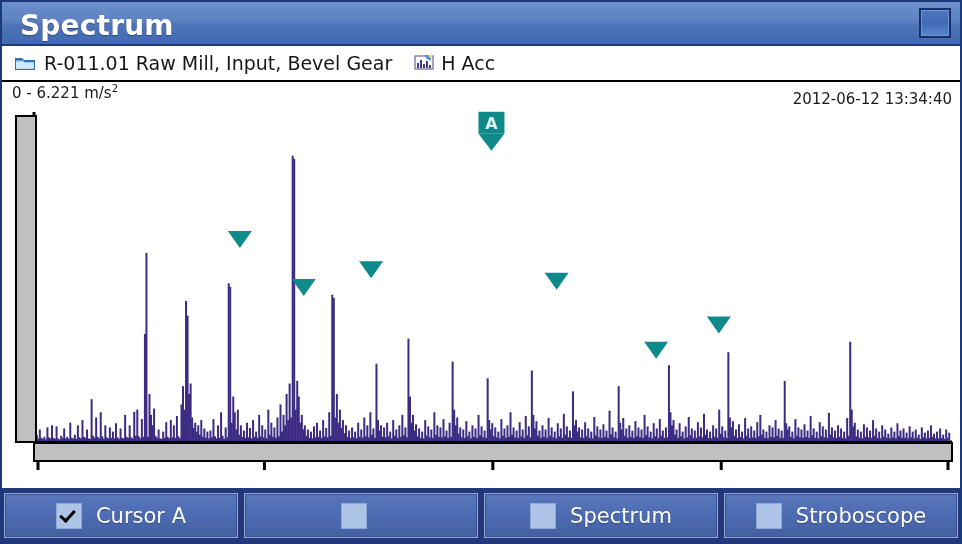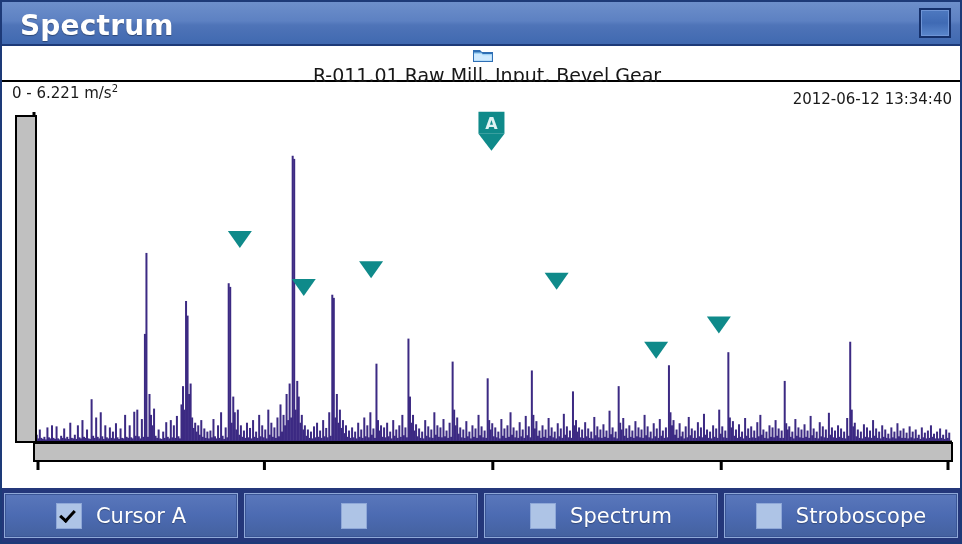--- a/index.html
+++ b/index.html
@@ -56,21 +56,20 @@
   
   .breadcrumb {
     position: relative;
     height: 36px;
     background: #ffffff;
     border-bottom: 2px solid #000000;
     box-sizing: border-box;
     display: flex;
     align-items: center;
     padding-left: 12px;
-    flex-direction: column;
   }
   .folder-icon {
     width: 22px;
     height: 18px;
     position: relative;
     flex: none;
     margin-right: 8px;
   }
   .chart-icon {
     width: 20px;

